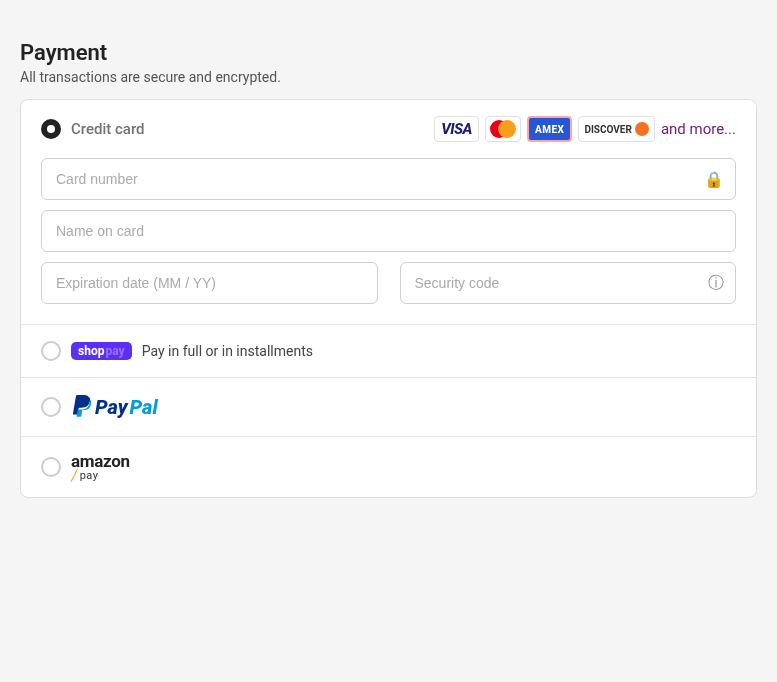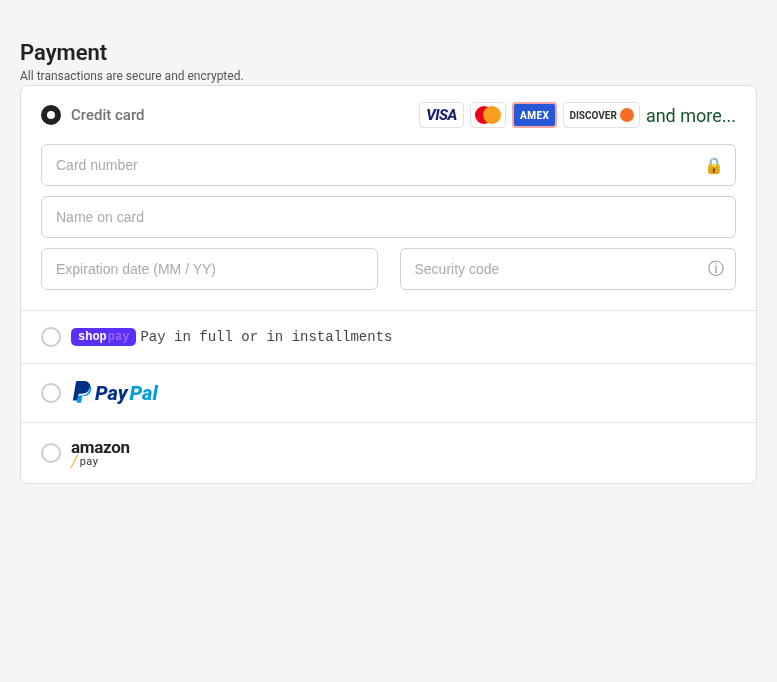--- a/index.html
+++ b/index.html
@@ -16,23 +16,23 @@
       width: 737px;
       padding: 20px 0;
     }
     .page-title {
       font-size: 22px;
       font-weight: 600;
       color: #222;
       margin-bottom: 4px;
     }
     .page-subtitle {
-      font-size: 12px;
+      font-size: 14px;
       color: #555;
-      margin-bottom: 2px;
+      margin-bottom: 14px;
     }
     .payment-container {
       background: #fff;
       border: 1px solid #ddd;
       border-radius: 8px;
       overflow: hidden;
     }
     
     .payment-option {
       border-bottom: 1px solid #e5e5e5;
@@ -156,22 +156,22 @@
       font-weight: 700;
       color: #333;
     }
     .discover-dot {
       width: 14px;
       height: 14px;
       border-radius: 50%;
       background: #f76f20;
     }
     .and-more {
-      font-size: 18px;
-      color: #14532d;
+      font-size: 15px;
+      color: #701a75;
     }
     
     .card-fields {
       padding: 0 20px 20px 20px;
       display: flex;
       flex-direction: column;
       gap: 10px;
     }
     .field-input {
       width: 100%;
@@ -204,21 +204,21 @@
       display: flex;
       gap: 22px;
     }
     .row-fields .input-wrapper {
       flex: 1;
     }
     
     .shoppay-label {
       display: flex;
       align-items: center;
-      font-family: Liberation Mono, monospace;
+      gap: 6px;
     }
     .shoppay-installments {
       font-size: 14px;
       color: #444;
       margin-left: 4px;
     }
     
     .paypal-logo {
       display: flex;
       align-items: center;

